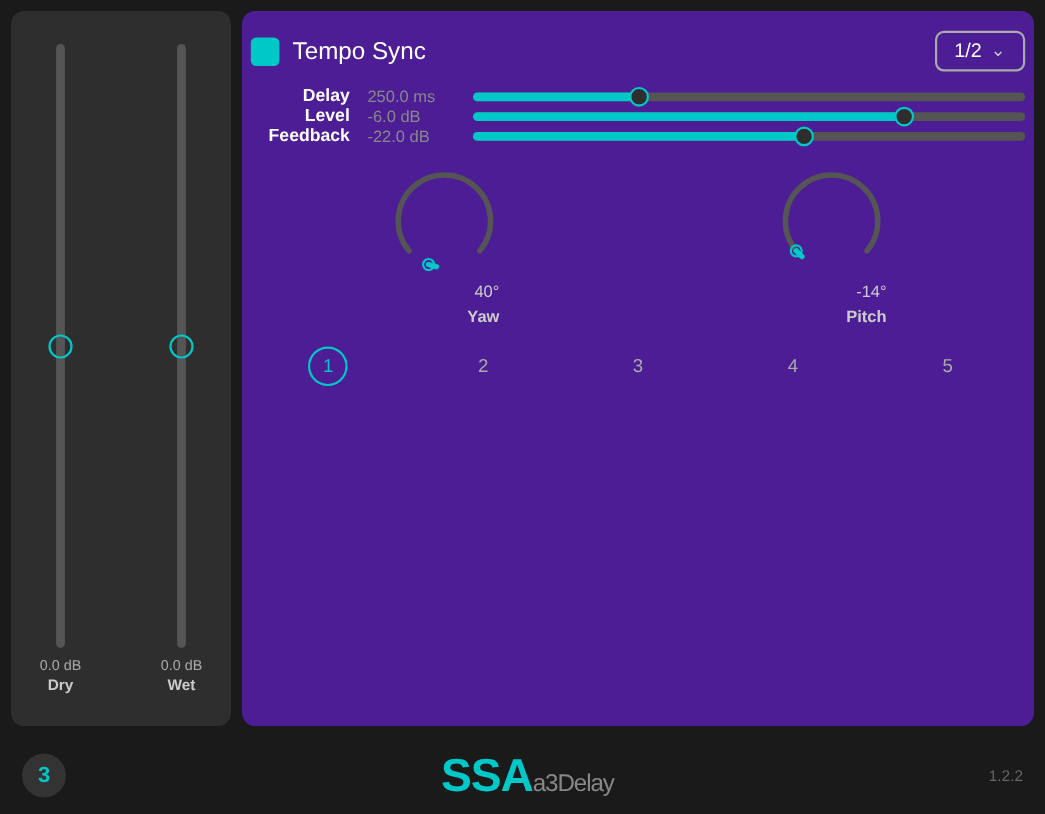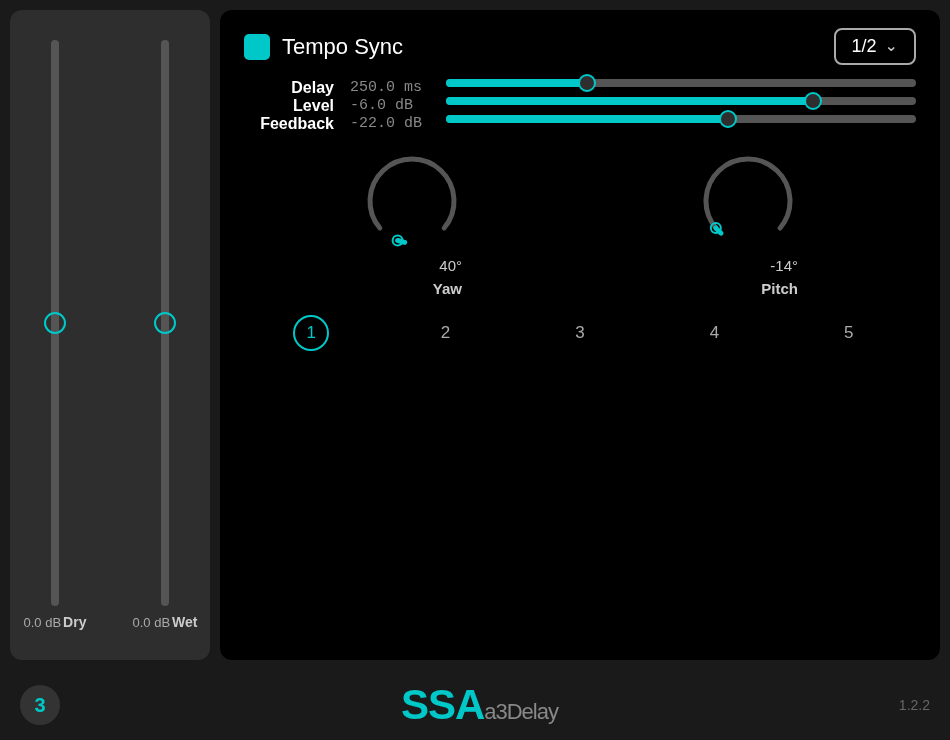--- a/index.html
+++ b/index.html
@@ -69,43 +69,44 @@
       background: transparent;
       position: absolute;
       top: 50%;
       left: 50%;
       transform: translate(-50%, -50%);
       z-index: 2;
     }
 
     .slider-labels {
       display: flex;
+      flex-direction: column;
       align-items: center;
       gap: 2px;
     }
 
     .slider-value {
       color: #aaa;
       font-size: 13px;
     }
 
     .slider-name {
       color: #ccc;
       font-size: 14px;
       font-weight: bold;
     }
 
     
     .right-panel {
-      background: #000000;
+      background: #4c1d95;
       border-radius: 12px;
       flex: 1;
       display: flex;
       flex-direction: column;
-      padding: 18px 24px;
+      padding: 18px 8px;
       gap: 14px;
     }
 
     
     .top-row {
       display: flex;
       align-items: center;
       justify-content: space-between;
     }
 
@@ -142,37 +143,36 @@
     }
 
     .dropdown-chevron {
       color: #ccc;
       font-size: 16px;
     }
 
     
     .param-row {
       display: flex;
-      align-items: flex-start;
+      align-items: center;
       gap: 16px;
     }
 
     .param-label {
       color: #fff;
       font-size: 16px;
       font-weight: bold;
       width: 90px;
       text-align: right;
     }
 
     .param-value {
       color: #888;
       font-size: 15px;
       width: 80px;
-      font-family: Liberation Mono, monospace;
     }
 
     .slider-horiz-container {
       flex: 1;
       height: 8px;
       background: #555;
       border-radius: 4px;
       position: relative;
     }
 

